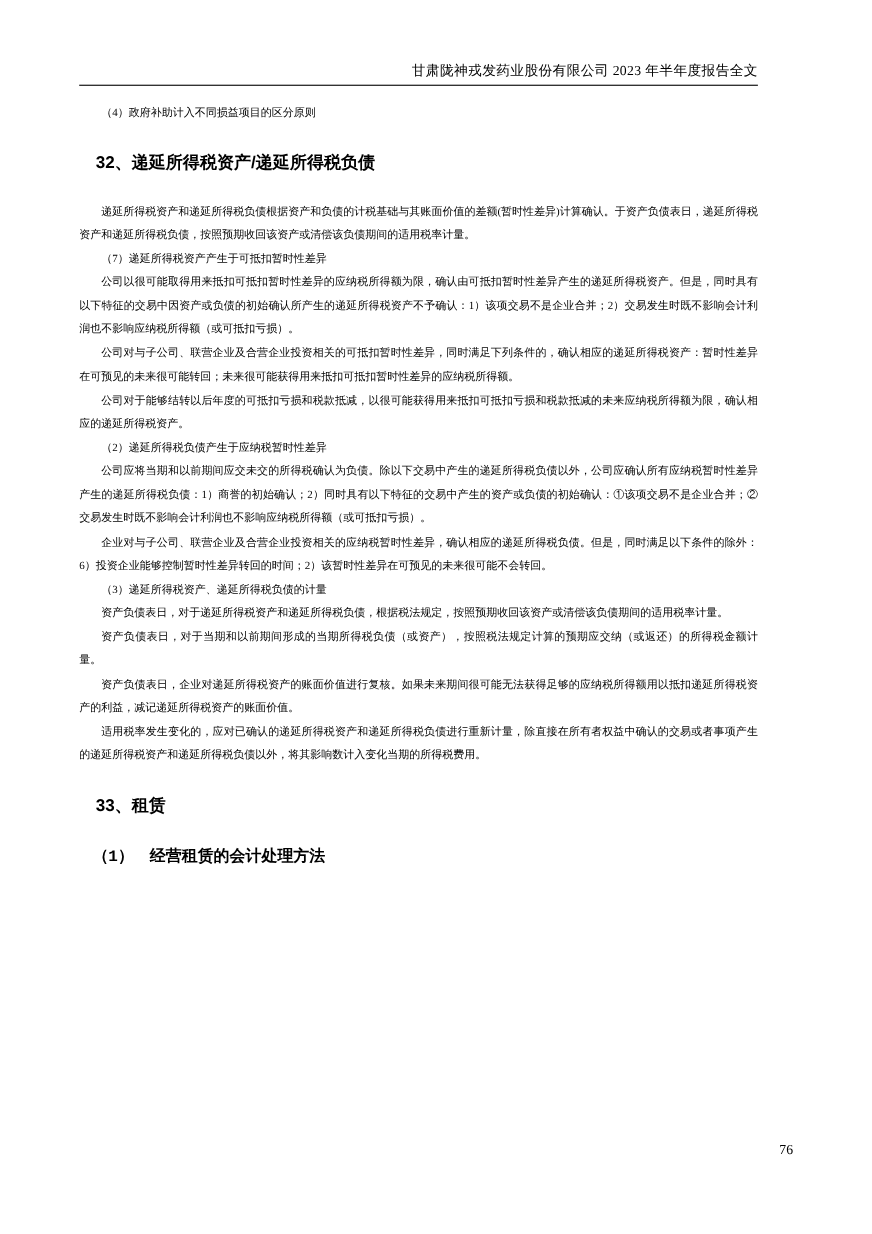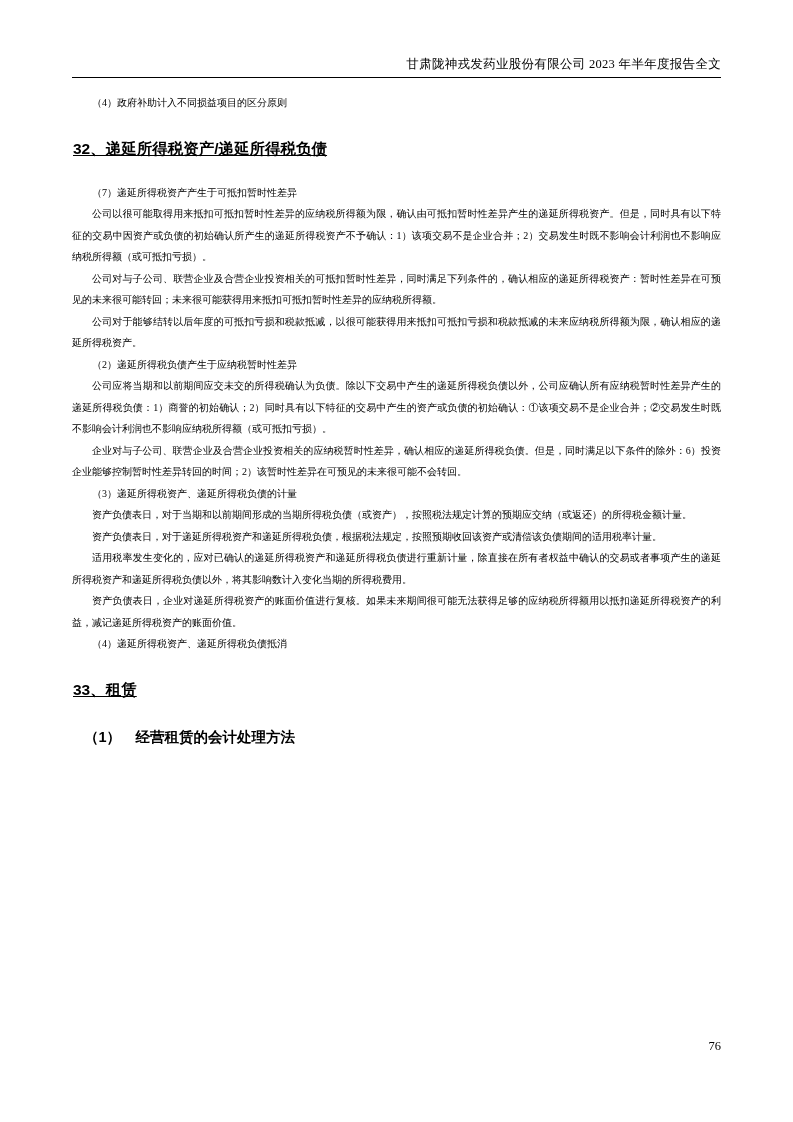--- a/index.html
+++ b/index.html
@@ -7,21 +7,21 @@
   body {
     width: 793px;
     font-family: "Liberation Serif", "DejaVu Serif", serif;
     color: #000000;
   }
   .page {
     position: relative;
     width: 793px;
     height: 1122px;
     background: #ffffff;
-    padding: 56px 72px 0 72px;
+    padding: 56px 104px 0 72px;
     overflow: hidden;
   }
   .page-header .header-title {
     text-align: right;
     font-size: 12.5px;
     line-height: 16px;
     padding-bottom: 5px;
     letter-spacing: 0.3px;
   }
   .page-header .header-rule {
@@ -35,25 +35,24 @@
     line-height: 21.5px;
     text-align: justify;
     text-indent: 2em;
     word-break: break-all;
   }
   .h1 {
     font-family: "Liberation Sans", "DejaVu Sans", sans-serif;
     font-size: 15.5px;
     font-weight: bold;
     line-height: 22px;
-    margin: 24px 0 22px 1px;
-    text-decoration: underline;
+    margin: 24px 0 22px 15px;
   }
   .h2 {
-    font-family: Liberation Sans, sans-serif;
+    font-family: Liberation Mono, monospace;
     font-size: 14.5px;
     font-weight: bold;
     line-height: 21px;
     margin: 26px 0 22px 12px;
   }
   .page-footer {
     position: absolute;
     top: 1036px;
     right: 72px;
   }
@@ -70,33 +69,33 @@
     <div class="header-title">甘肃陇神戎发药业股份有限公司 2023 年半年度报告全文</div>
     <div class="header-rule"></div>
   </header>
 
   <main class="page-body">
 
     <p class="para">（4）政府补助计入不同损益项目的区分原则</p>
 
     <h1 class="h1">32、递延所得税资产/递延所得税负债</h1>
 
+    <p class="para">递延所得税资产和递延所得税负债根据资产和负债的计税基础与其账面价值的差额(暂时性差异)计算确认。于资产负债表日，递延所得税资产和递延所得税负债，按照预期收回该资产或清偿该负债期间的适用税率计量。</p>
     <p class="para">（7）递延所得税资产产生于可抵扣暂时性差异</p>
     <p class="para">公司以很可能取得用来抵扣可抵扣暂时性差异的应纳税所得额为限，确认由可抵扣暂时性差异产生的递延所得税资产。但是，同时具有以下特征的交易中因资产或负债的初始确认所产生的递延所得税资产不予确认：1）该项交易不是企业合并；2）交易发生时既不影响会计利润也不影响应纳税所得额（或可抵扣亏损）。</p>
     <p class="para">公司对与子公司、联营企业及合营企业投资相关的可抵扣暂时性差异，同时满足下列条件的，确认相应的递延所得税资产：暂时性差异在可预见的未来很可能转回；未来很可能获得用来抵扣可抵扣暂时性差异的应纳税所得额。</p>
     <p class="para">公司对于能够结转以后年度的可抵扣亏损和税款抵减，以很可能获得用来抵扣可抵扣亏损和税款抵减的未来应纳税所得额为限，确认相应的递延所得税资产。</p>
     <p class="para">（2）递延所得税负债产生于应纳税暂时性差异</p>
     <p class="para">公司应将当期和以前期间应交未交的所得税确认为负债。除以下交易中产生的递延所得税负债以外，公司应确认所有应纳税暂时性差异产生的递延所得税负债：1）商誉的初始确认；2）同时具有以下特征的交易中产生的资产或负债的初始确认：①该项交易不是企业合并；②交易发生时既不影响会计利润也不影响应纳税所得额（或可抵扣亏损）。</p>
     <p class="para">企业对与子公司、联营企业及合营企业投资相关的应纳税暂时性差异，确认相应的递延所得税负债。但是，同时满足以下条件的除外：6）投资企业能够控制暂时性差异转回的时间；2）该暂时性差异在可预见的未来很可能不会转回。</p>
     <p class="para">（3）递延所得税资产、递延所得税负债的计量</p>
+    <p class="para">资产负债表日，对于递延所得税资产和递延所得税负债，根据税法规定，按照预期收回该资产或清偿该负债期间的适用税率计量。</p>
     <p class="para">资产负债表日，对于当期和以前期间形成的当期所得税负债（或资产），按照税法规定计算的预期应交纳（或返还）的所得税金额计量。</p>
-    <p class="para">资产负债表日，对于递延所得税资产和递延所得税负债，根据税法规定，按照预期收回该资产或清偿该负债期间的适用税率计量。</p>
+    <p class="para">资产负债表日，企业对递延所得税资产的账面价值进行复核。如果未来期间很可能无法获得足够的应纳税所得额用以抵扣递延所得税资产的利益，减记递延所得税资产的账面价值。</p>
     <p class="para">适用税率发生变化的，应对已确认的递延所得税资产和递延所得税负债进行重新计量，除直接在所有者权益中确认的交易或者事项产生的递延所得税资产和递延所得税负债以外，将其影响数计入变化当期的所得税费用。</p>
-    <p class="para">资产负债表日，企业对递延所得税资产的账面价值进行复核。如果未来期间很可能无法获得足够的应纳税所得额用以抵扣递延所得税资产的利益，减记递延所得税资产的账面价值。</p>
-    <p class="para">（4）递延所得税资产、递延所得税负债抵消</p>
 
     <h1 class="h1">33、租赁</h1>
 
     <h2 class="h2">（1）　经营租赁的会计处理方法</h2>
 
   </main>
 
   <footer class="page-footer">
     <span class="page-number">76</span>
   </footer>

